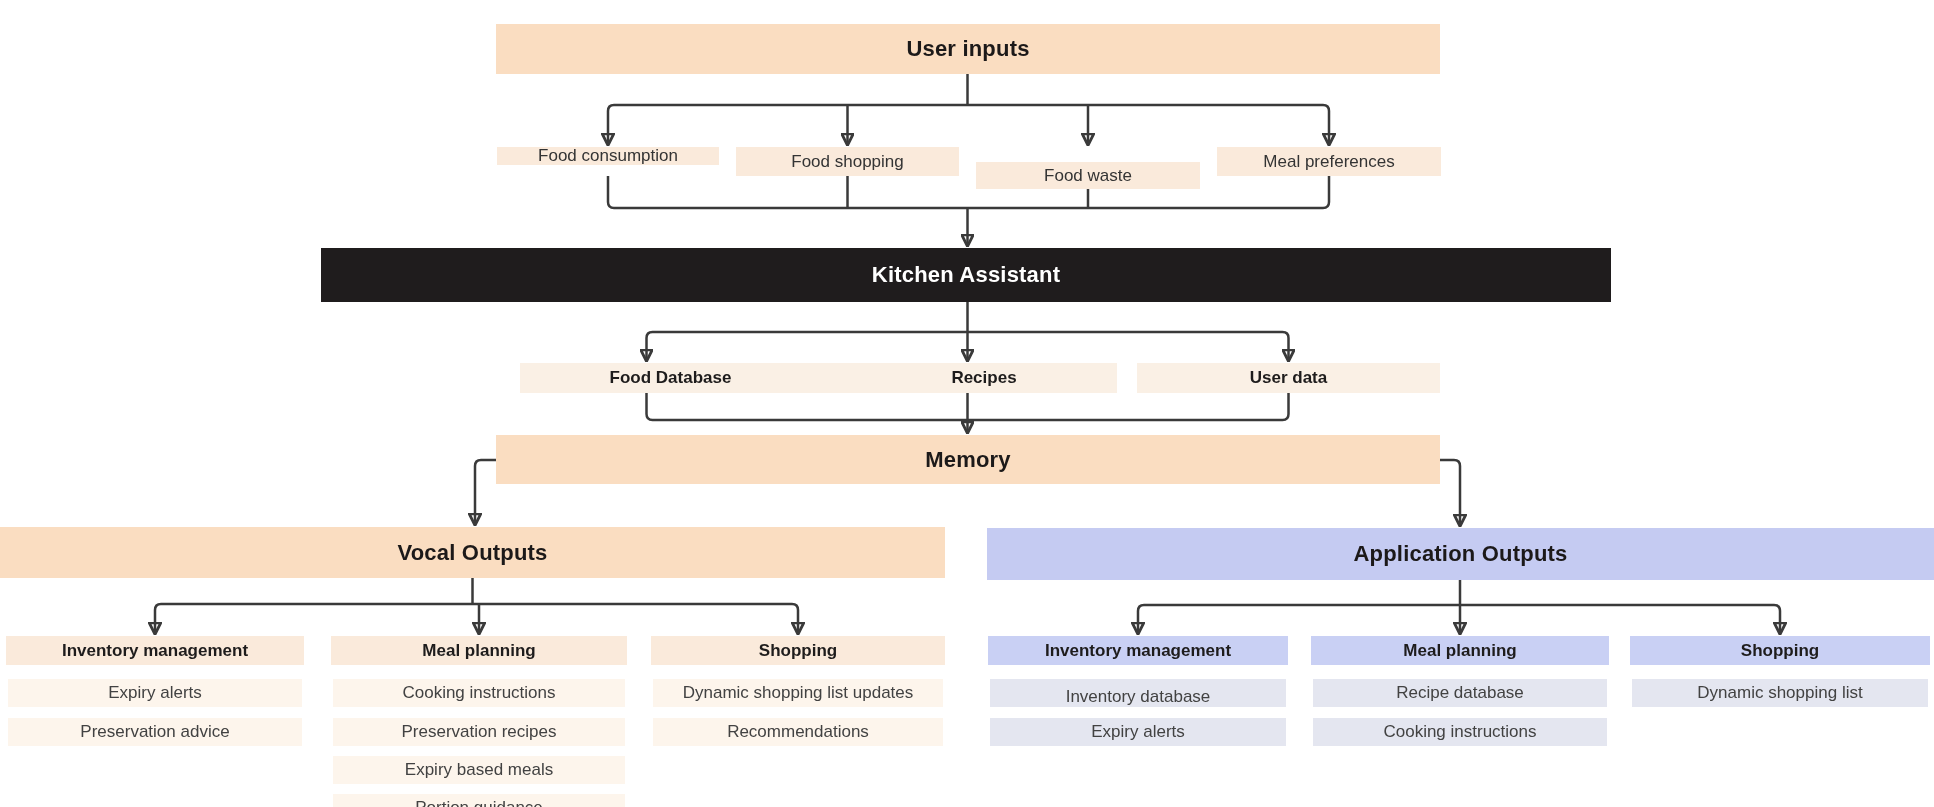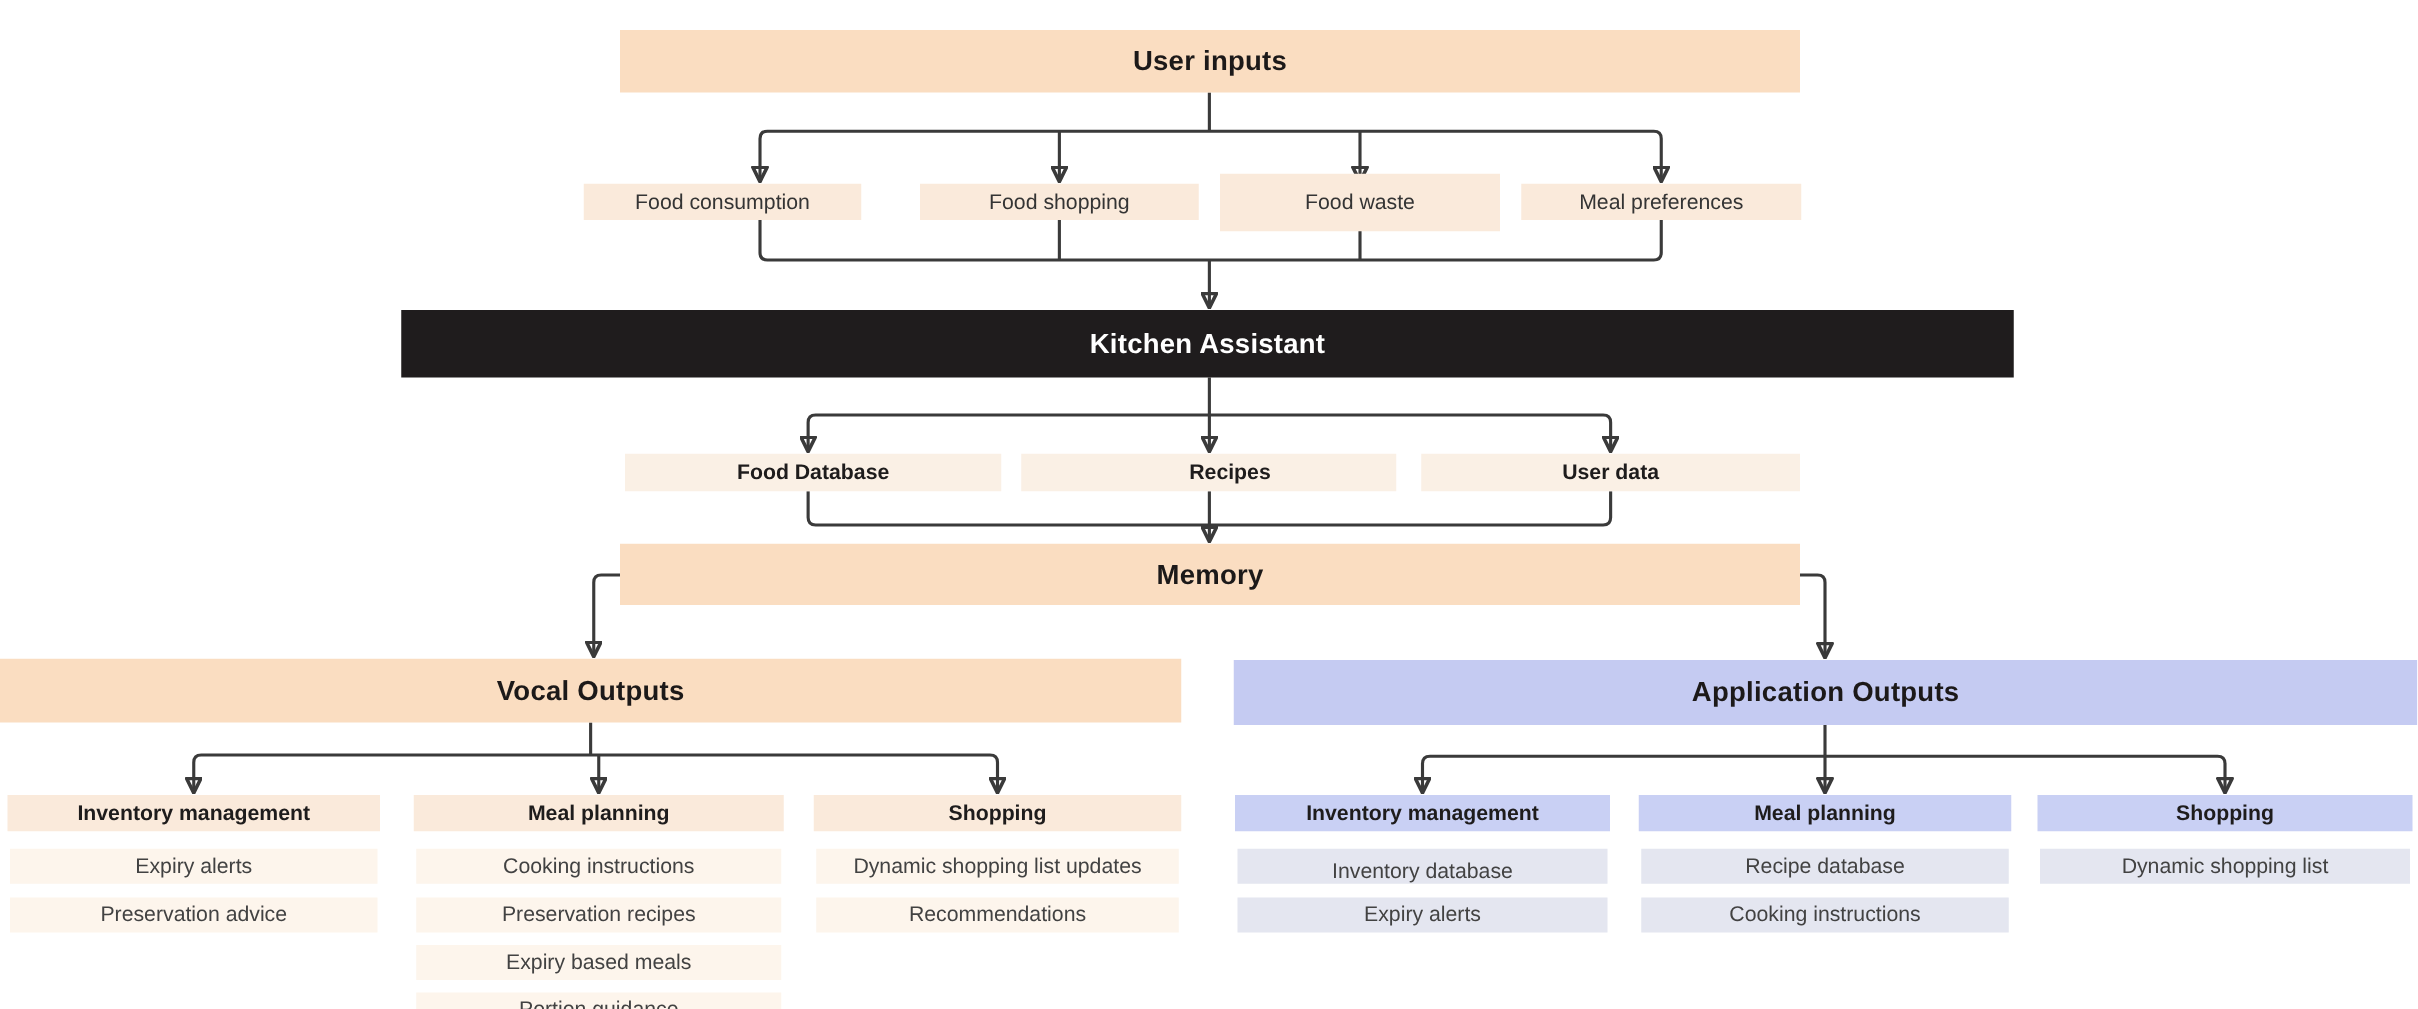--- a/index.html
+++ b/index.html
@@ -73,38 +73,38 @@
 
     <path d="M 1460 564 V 589"></path>
     <path d="M 1138 616 V 595 Q 1138 589 1144 589 H 1774 Q 1780 589 1780 595 V 616" marker-start="url(#arrow)" marker-end="url(#arrow)"></path>
     <path d="M 1460 589 V 616" marker-end="url(#arrow)"></path>
   </svg>
 
   <div class="box peach-main" style="left:496px;top:8px;width:944px;height:50px;">
     <span class="t-xl">User inputs</span>
   </div>
 
-  <div class="box peach-sub" style="left:467px;top:131px;width:222px;height:29px;">
+  <div class="box peach-sub" style="left:497px;top:131px;width:222px;height:18px;">
     <span class="t-md">Food consumption</span>
   </div>
   <div class="box peach-sub" style="left:736px;top:131px;width:223px;height:29px;">
     <span class="t-md">Food shopping</span>
   </div>
-  <div class="box peach-sub" style="left:976px;top:123px;width:224px;height:46px;">
+  <div class="box peach-sub" style="left:976px;top:146px;width:224px;height:27px;">
     <span class="t-md">Food waste</span>
   </div>
   <div class="box peach-sub" style="left:1217px;top:131px;width:224px;height:29px;">
     <span class="t-md">Meal preferences</span>
   </div>
 
   <div class="box ka" style="left:321px;top:232px;width:1290px;height:54px;">
     <span class="t-xl label">Kitchen Assistant</span>
   </div>
 
-  <div class="box peach-cream" style="left:500px;top:347px;width:301px;height:30px;">
+  <div class="box peach-cream" style="left:520px;top:347px;width:301px;height:30px;">
     <span class="t-md-b">Food Database</span>
   </div>
   <div class="box peach-cream" style="left:817px;top:347px;width:300px;height:30px;padding-left:34px;">
     <span class="t-md-b">Recipes</span>
   </div>
   <div class="box peach-cream" style="left:1137px;top:347px;width:303px;height:30px;">
     <span class="t-md-b">User data</span>
   </div>
 
   <div class="box peach-main" style="left:496px;top:419px;width:944px;height:49px;">

